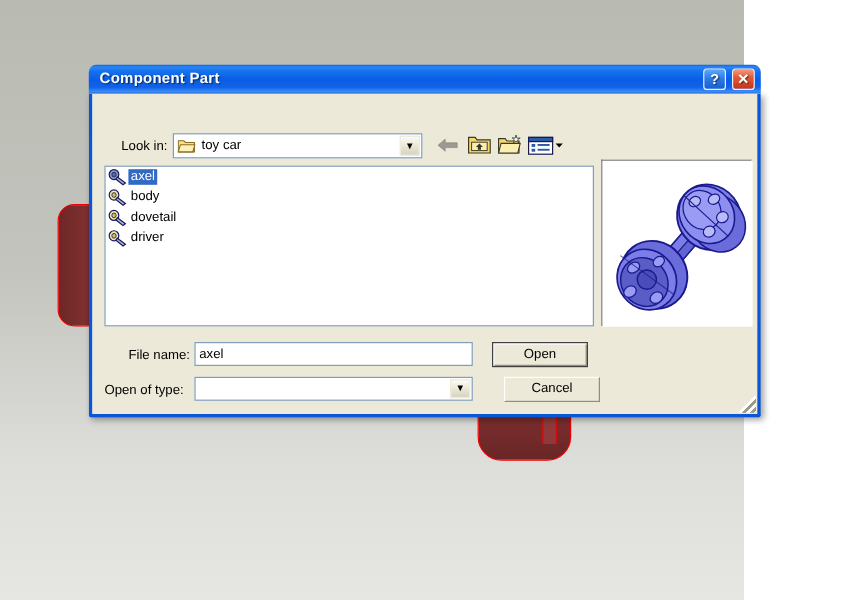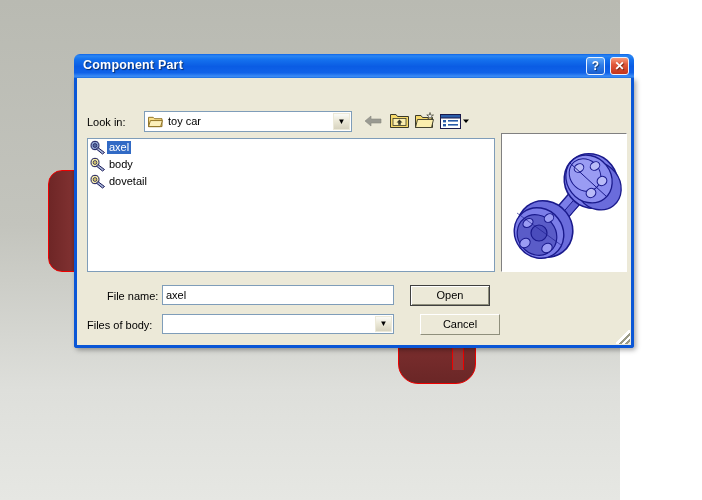--- a/index.html
+++ b/index.html
@@ -115,21 +115,21 @@
   }
   #close-btn {
     right: 5px;
     background: linear-gradient(180deg, #f79a7a 0%, #e2593a 40%, #c4341a 100%);
     text-shadow: 1px 1px 1px rgba(0,0,0,0.5);
   }
 
   
   #lookin-label {
     position: absolute;
-    left: 10px;
+    left: 24px;
     top: 38px;
     color: #000;
     font-size: 11px;
   }
   #lookin-combo {
     position: absolute;
     left: 67px;
     top: 33px;
     width: 208px;
     height: 21px;
@@ -399,20 +399,28 @@
         <span class="file-label">body</span>
       </div>
       <div class="file-row">
         <svg class="file-icon" viewBox="0 0 17 15">
           <ellipse cx="5" cy="5.5" rx="4" ry="4.2" fill="#f2e9a8" stroke="#1a1a5a" stroke-width="1"></ellipse>
           <ellipse cx="5" cy="5.5" rx="1.8" ry="2" fill="#cfc06a" stroke="#1a1a5a" stroke-width="0.7"></ellipse>
           <path d="M7.8 7.5 L14.5 12.5 L12.5 14 L6.5 9.2 Z" fill="#a8b6d8" stroke="#1a1a5a" stroke-width="1"></path>
         </svg>
         <span class="file-label">dovetail</span>
       </div>
+      <div class="file-row">
+        <svg class="file-icon" viewBox="0 0 17 15">
+          <ellipse cx="5" cy="5.5" rx="4" ry="4.2" fill="#f2e9a8" stroke="#1a1a5a" stroke-width="1"></ellipse>
+          <ellipse cx="5" cy="5.5" rx="1.8" ry="2" fill="#cfc06a" stroke="#1a1a5a" stroke-width="0.7"></ellipse>
+          <path d="M7.8 7.5 L14.5 12.5 L12.5 14 L6.5 9.2 Z" fill="#a8b6d8" stroke="#1a1a5a" stroke-width="1"></path>
+        </svg>
+        <span class="file-label">driver</span>
+      </div>
     </div>
 
     <div id="preview">
       <div id="preview-inner">
         <svg viewBox="0 0 124 137" width="124" height="137">
 
           <path d="M44 84 L76 47 L88 56 L56 93 Z" fill="#7b7de8" stroke="#1a1a8c" stroke-width="1.4"></path>
           <path d="M50 89 L82 52 L88 56 L56 93 Z" fill="#6264d4" stroke="#1a1a8c" stroke-width="1"></path>
 
           <g>
@@ -440,21 +448,21 @@
             <ellipse cx="44" cy="113" rx="5.5" ry="4.5" transform="rotate(-35 44 113)" fill="#9a9cf3" stroke="#1a1a8c" stroke-width="1"></ellipse>
             <path d="M14 78 L58 110" stroke="#1a1a8c" stroke-width="0.9" fill="none" opacity="0.7"></path>
           </g>
         </svg>
       </div>
     </div>
 
     <div class="form-label" id="filename-label">File name:</div>
     <input id="filename-input" type="text" value="axel" style="">
 
-    <div class="form-label" id="filetype-label">Files of body:</div>
+    <div class="form-label" id="filetype-label">Open of type:</div>
     <div id="filetype-combo">
       <div id="filetype-arrow">▼</div>
     </div>
 
     <div class="dlg-btn" id="open-btn">Open</div>
     <div class="dlg-btn" id="cancel-btn">Cancel</div>
 
     <div id="resize-grip"></div>
   </div>
 </div>

